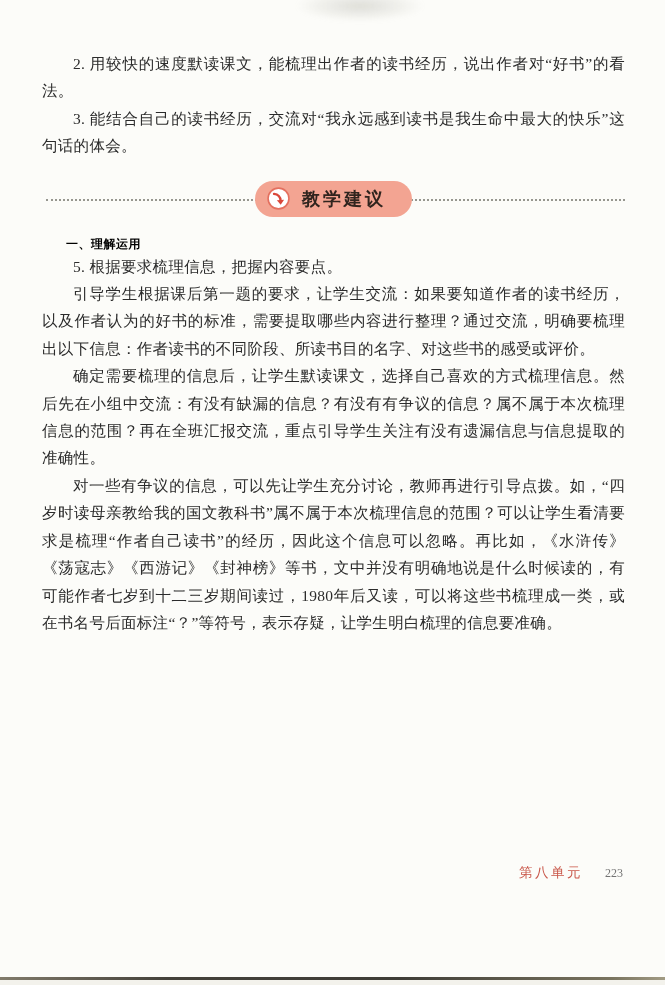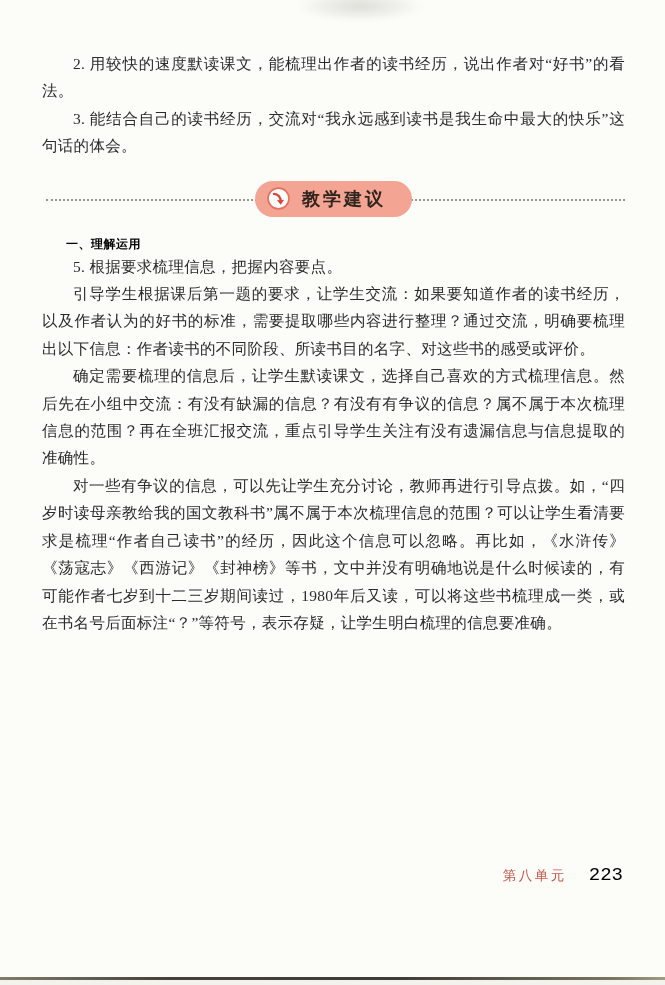--- a/index.html
+++ b/index.html
@@ -83,23 +83,23 @@
     align-items: baseline;
     gap: 22px;
   }
   .unit-label {
     font-family: "Liberation Serif", "DejaVu Serif", serif;
     font-size: 13.5px;
     color: #c9574a;
     letter-spacing: 2.5px;
   }
   .page-number {
-    font-family: Liberation Mono, monospace;
-    font-size: 19px;
-    color: #000000;
+    font-family: Liberation Serif, serif;
+    font-size: 12px;
+    color: #737373;
   }
   .scan-edge {
     position: absolute;
     left: 0; right: 0; bottom: 5px;
     height: 3px;
     background: linear-gradient(90deg, #77705f, #34312a 25%, #2e2c26 60%, #6e6852 92%, #9a937a);
     opacity: 0.92;
   }
   .scan-edge-below {
     position: absolute;

